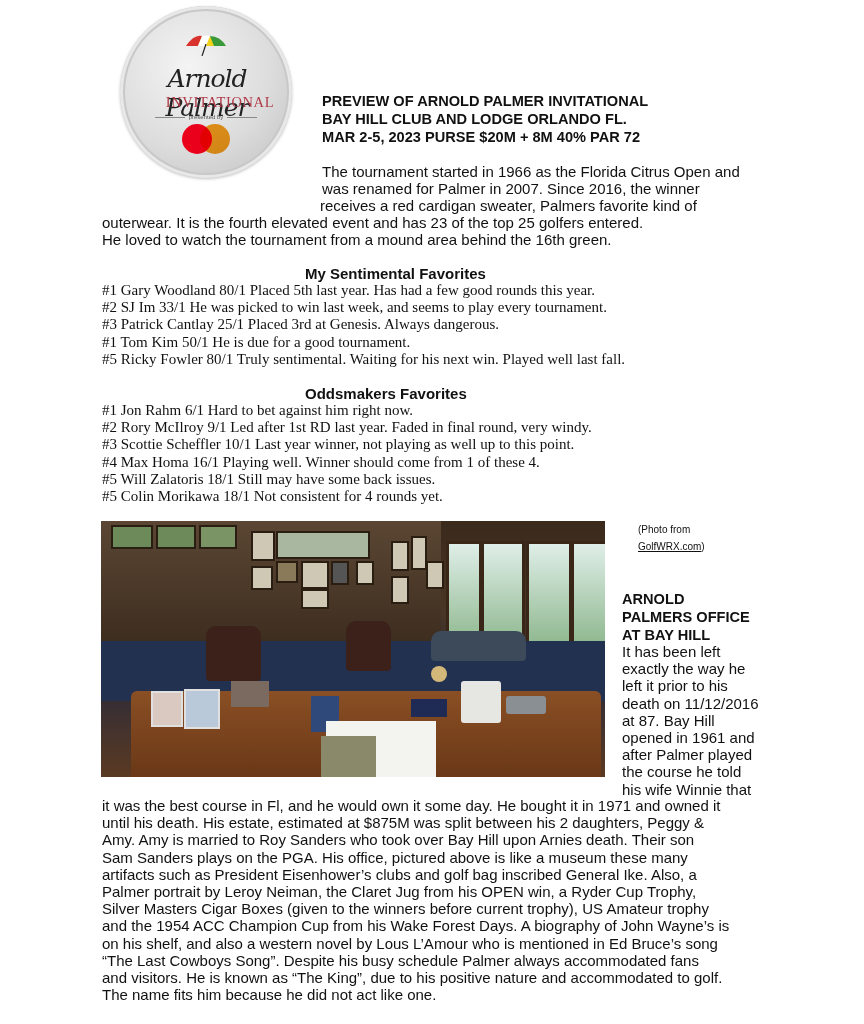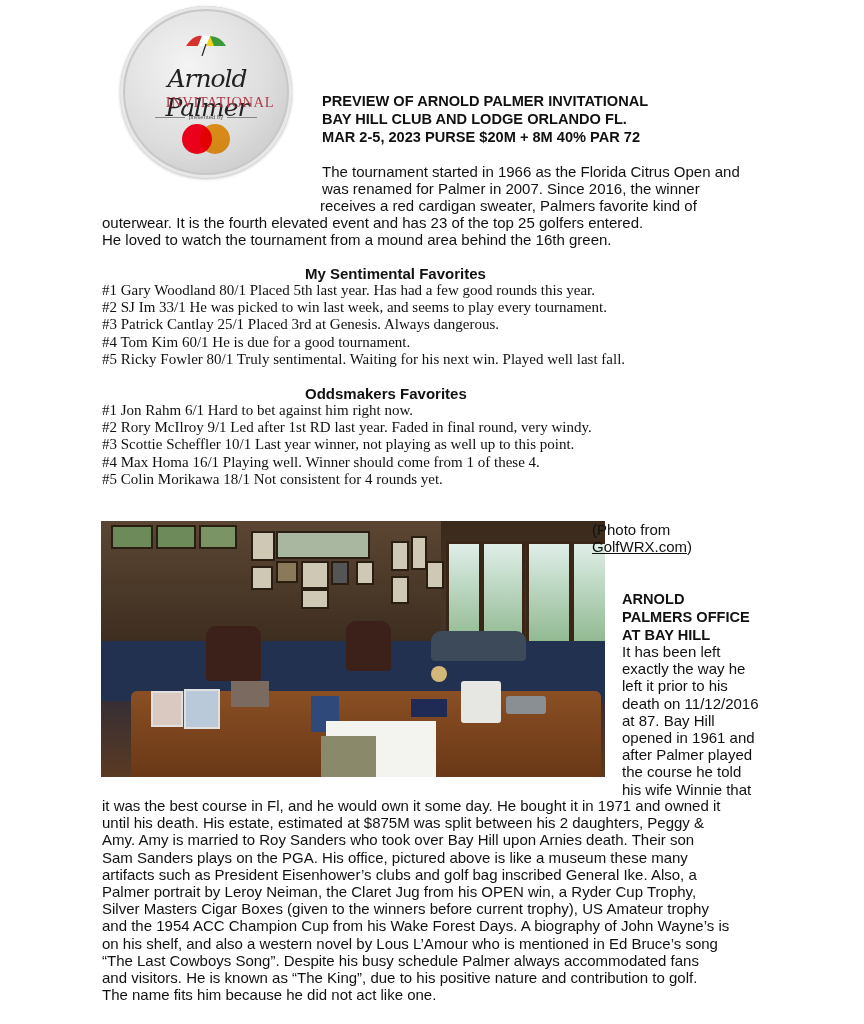--- a/index.html
+++ b/index.html
@@ -45,21 +45,21 @@
   .photo .frame { position: absolute; border: 2px solid #2a1d12; background: #cfc8b4; }
   .photo .window { position: absolute; top: 20px; height: 100px; background: linear-gradient(180deg, #dfeee8, #8fb88f);
                    border: 3px solid #3a2616; }
   .photo .carpet { position: absolute; left: 0; top: 120px; width: 504px; height: 60px; background: #233150; }
   .photo .desk { position: absolute; left: 30px; top: 170px; width: 470px; height: 86px;
                  background: linear-gradient(180deg, #8a4f24 0%, #6a3817 100%); border-radius: 6px 6px 0 0; }
   .photo .paper { position: absolute; background: #f3f3f0; }
   .photo .chair { position: absolute; background: #3b211a; border-radius: 10px 10px 4px 4px; }
   .photo .phone { position: absolute; background: #e6e6e2; border-radius: 3px; }
 
-  .caption { left: 592px; top: 521px; font-size: 15px; line-height: 17.2px; }
+  .caption { left: 638px; top: 521px; font-size: 10px; line-height: 17.2px; }
   .caption a { color: #111; text-decoration: underline; }
   .side-head { left: 622px; top: 590px; font-weight: bold; font-size: 14.6px; line-height: 18px; }
   .side-text { left: 622px; top: 643px; font-size: 15px; line-height: 17.2px; }
   .side-text div, .side-head div, .caption div { white-space: nowrap; }
 
   .body-text { left: 102px; top: 797px; font-size: 15px; line-height: 17.2px; }
   .body-text div { white-space: nowrap; }
 </style>
 </head>
 <body>
@@ -91,30 +91,31 @@
 <div class="abs p intro2">was renamed for Palmer in 2007.  Since 2016, the winner</div>
 <div class="abs p intro3">receives a red cardigan sweater, Palmers favorite kind of</div>
 <div class="abs p intro4">outerwear.  It is the fourth elevated event and has 23 of the top 25 golfers entered.</div>
 <div class="abs p intro5">He loved to watch the tournament from a mound area behind the 16th green.</div>
 
 <div class="abs section-head" style="left:305px; top:265px;">My Sentimental Favorites</div>
 <div class="abs list" style="top:282px;">
   <div>#1 Gary Woodland 80/1 Placed 5th last year.  Has had a few good rounds this year.</div>
   <div>#2 SJ Im 33/1 He was picked to win last week, and seems to play every tournament.</div>
   <div>#3 Patrick Cantlay 25/1 Placed 3rd at Genesis.  Always dangerous.</div>
-  <div>#4 Tom Kim 60/1 He is due for a good tournament.</div>
+  <div>#1 Tom Kim 50/1 He is due for a good tournament.</div>
   <div>#5 Ricky Fowler 80/1 Truly sentimental.  Waiting for his next win.  Played well last fall.</div>
 </div>
 
 <div class="abs section-head" style="left:305px; top:385px;">Oddsmakers Favorites</div>
 <div class="abs list" style="top:402px;">
   <div>#1 Jon Rahm 6/1 Hard to bet against him right now.</div>
   <div>#2 Rory McIlroy 9/1 Led after 1st RD last year.  Faded in final round, very windy.</div>
   <div>#3 Scottie Scheffler 10/1 Last year winner, not playing as well up to this point.</div>
   <div>#4 Max Homa 16/1 Playing well.  Winner should come from 1 of these 4.</div>
+  <div>#5 Will Zalatoris 18/1 Still may have some back issues.</div>
   <div>#5 Colin Morikawa 18/1 Not consistent for 4 rounds yet.</div>
 </div>
 
 <div class="abs photo" role="img" aria-label="Arnold Palmer's office at Bay Hill">
   <div class="wall"></div>
   <div class="frame" style="left:10px; top:4px; width:38px; height:20px; background:#6d8a5a;"></div>
   <div class="frame" style="left:55px; top:4px; width:36px; height:20px; background:#6d8a5a;"></div>
   <div class="frame" style="left:98px; top:4px; width:34px; height:20px; background:#7a9466;"></div>
   <div class="frame" style="left:150px; top:10px; width:20px; height:26px;"></div>
   <div class="frame" style="left:175px; top:10px; width:90px; height:24px; background:#a9b7a0;"></div>
@@ -176,15 +177,15 @@
   <div>it was the best course in Fl, and he would own it some day.  He bought it in 1971 and owned it</div>
   <div>until his death.  His estate, estimated at $875M was split between his 2 daughters, Peggy &amp;</div>
   <div>Amy.  Amy is married to Roy Sanders who took over Bay Hill upon Arnies death. Their son</div>
   <div>Sam Sanders plays on the PGA.  His office, pictured above is like a museum these many</div>
   <div>artifacts such as President Eisenhower’s clubs and golf bag inscribed General Ike.  Also, a</div>
   <div>Palmer portrait by Leroy Neiman, the Claret Jug from his OPEN win, a Ryder Cup Trophy,</div>
   <div>Silver Masters Cigar Boxes (given to the winners before current trophy), US Amateur trophy</div>
   <div>and the 1954 ACC Champion Cup from his Wake Forest Days.  A biography of John Wayne’s is</div>
   <div>on his shelf, and also a western novel by Lous L’Amour who is mentioned in Ed Bruce’s song</div>
   <div>“The Last Cowboys Song”.  Despite his busy schedule Palmer always accommodated fans</div>
-  <div>and visitors.  He is known as “The King”, due to his positive nature and contribution to golf.</div>
+  <div>and visitors.  He is known as “The King”, due to his positive nature and accommodated to golf.</div>
   <div>The name fits him because he did not act like one.</div>
 </div>
 
 </body></html>

